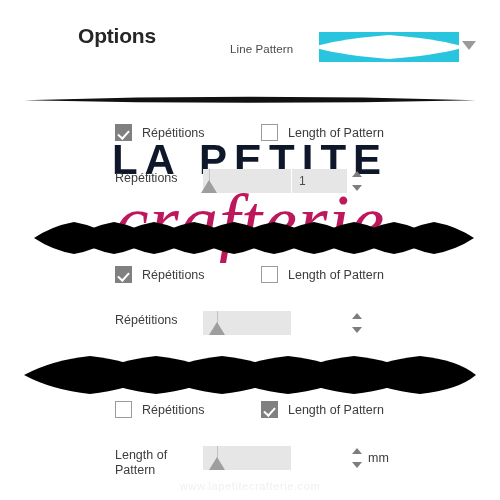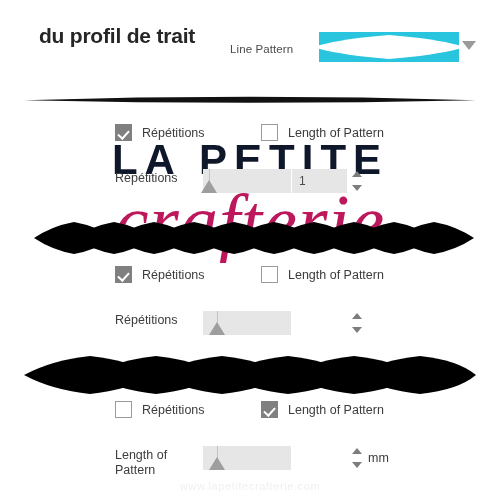--- a/index.html
+++ b/index.html
@@ -278,21 +278,21 @@
 </head>
 <body>
 
 <div id="stage">
 
   <div class="wm-big" id="wm-la-petite">LA PETITE</div>
   <div class="wm-big" id="wm-crafterie">crafterie</div>
 
   <div id="header">
     <div id="page-title">
-      <span class="l2">du profil de trait</span>
+      <span>Options</span>
     </div>
 
     <div id="line-pattern-label">Line Pattern</div>
 
     <div id="line-pattern-swatch">
       <svg width="140" height="30" viewBox="0 0 140 30" aria-hidden="true">
         <path d="M -6 15 Q 20 7 70 3 Q 120 7 146 15 Q 120 23 70 27 Q 20 23 -6 15 Z" fill="#ffffff"></path>
       </svg>
     </div>
 

